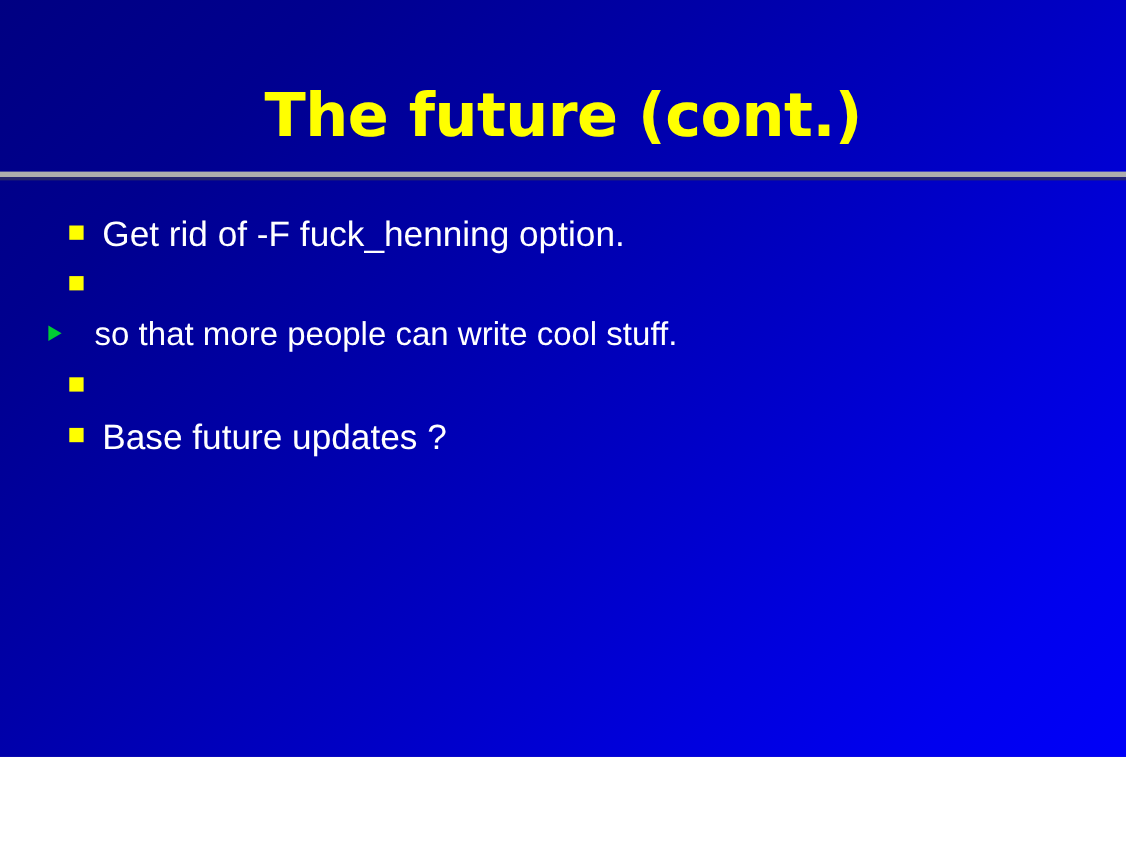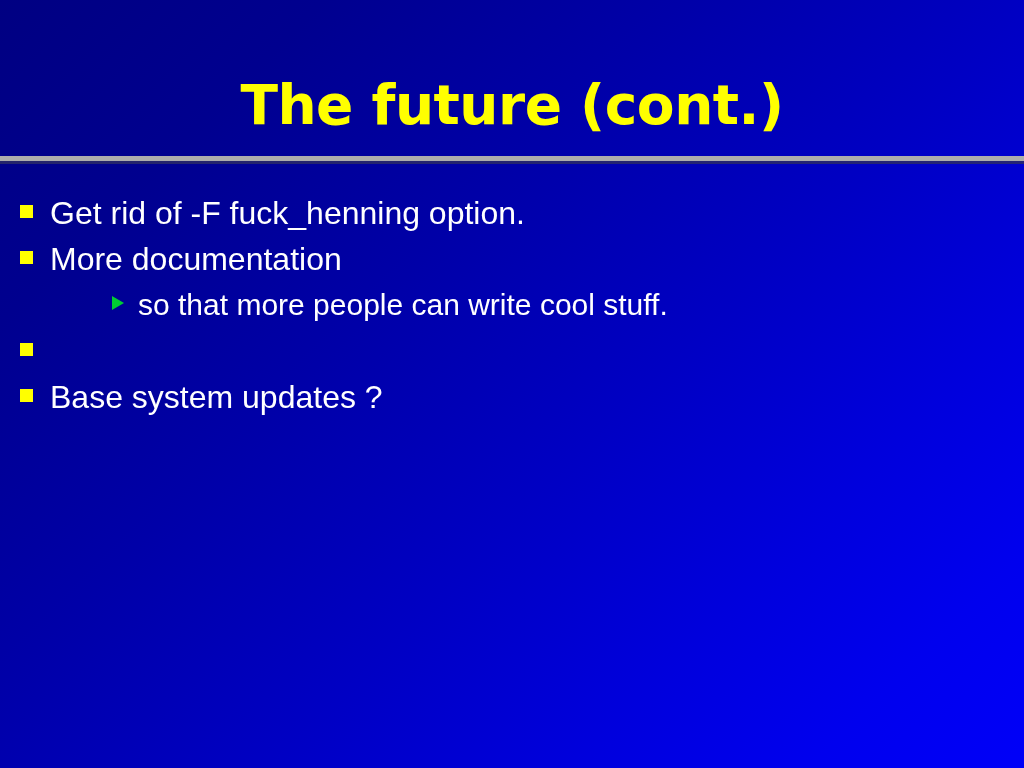--- a/index.html
+++ b/index.html
@@ -9,21 +9,21 @@
   body {
     width: 1024px;
     height: 768px;
     overflow: hidden;
     font-family: "Liberation Sans", sans-serif;
   }
 
   #slide {
     position: relative;
     width: 1024px;
-    height: 768px;
+    height: 688px;
     background: #0000a0;
     background-image:
       linear-gradient(135deg,
         #000082 0%,
         #00008f 18%,
         #0000a8 38%,
         #0000c4 58%,
         #0000dd 75%,
         #0000ee 88%,
         #0000f8 100%);
@@ -89,24 +89,25 @@
   }
 
   .bullet-row {
     position: relative;
     height: 46px;
     display: flex;
     align-items: flex-start;
   }
 
   .bullet-row.level-1 {
-    padding-left: 20px;
+    padding-left: 63px;
   }
   .bullet-row.level-2 {
-    padding-left: 112px;
+    padding-left: 44px;
+    gap: 16px;
   }
 
   .marker {
     flex: 0 0 auto;
     position: relative;
     top: 12px;
   }
 
   .marker.square {
     width: 13px;
@@ -152,33 +153,32 @@
 
   <div id="body-area">
 
     <div class="bullet-row level-1">
       <span class="marker square"></span>
       <span class="bullet-text">Get rid of -F fuck_henning option.</span>
     </div>
 
     <div class="bullet-row level-1">
       <span class="marker square"></span>
-      <span class="bullet-text">More documentation</span>
     </div>
 
     <div class="bullet-row level-2">
       <span class="marker triangle"></span>
       <span class="bullet-text">so that more people can write cool stuff.</span>
     </div>
 
 
     <div class="bullet-row level-1">
       <span class="marker square"></span>
     </div>
 
     <div class="bullet-row level-1">
       <span class="marker square"></span>
-      <span class="bullet-text">Base system updates ?</span>
+      <span class="bullet-text">Base future updates ?</span>
     </div>
 
   </div>
 
 </div>
 
 </body></html>

